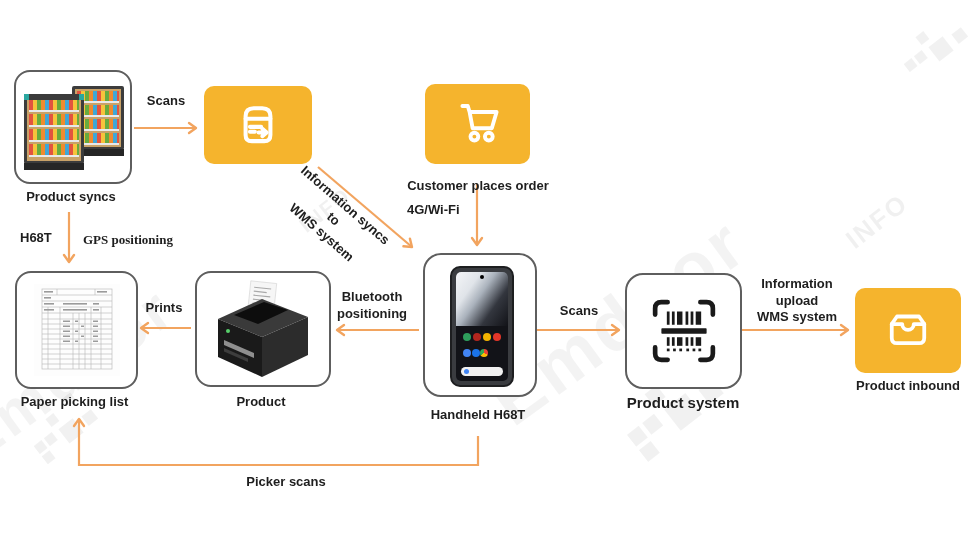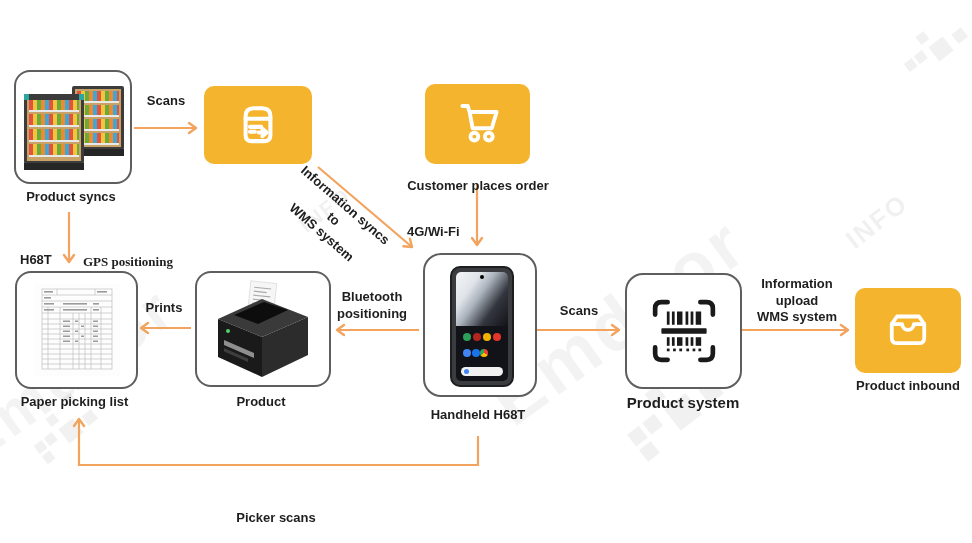--- a/index.html
+++ b/index.html
@@ -6,21 +6,21 @@
   #canvas{
     position:relative;width:972px;height:543px;background:#ffffff;overflow:hidden;
     font-family:"Liberation Sans", sans-serif;color:#1e1e1e;
   }
   
   .abs{position:absolute;}
   .lbl{
     position:absolute;font-size:13px;font-weight:700;color:#1e1e1e;
     line-height:1.28;text-align:center;z-index:5;white-space:nowrap;
   }
-  .lbl.left{text-align:left;margin-top:22px;}
+  .lbl.left{text-align:left;}
   .lbl .ln{display:block;}
   .whitebox{
     position:absolute;background:#fff;border:2px solid #5e5e5e;border-radius:16px;
     z-index:3;display:flex;align-items:center;justify-content:center;overflow:hidden;
   }
   .yellowbox{
     position:absolute;background:#F5B42D;border-radius:10px;z-index:3;
     display:flex;align-items:center;justify-content:center;
   }
   #arrows{position:absolute;left:0;top:0;z-index:2;pointer-events:none;}
@@ -320,15 +320,15 @@
     <svg width="62" height="58" viewBox="0 0 100 100">
       <g stroke="#fff" stroke-width="6.5" fill="none" stroke-linecap="round" stroke-linejoin="round">
         <path d="M22 38 L31 25 H69 L78 38"></path>
         <path d="M22 38 V62 Q22 71 31 71 H69 Q78 71 78 62 V38"></path>
         <path d="M22 38 H40 A10 10 0 0 0 60 38 H78"></path>
       </g>
     </svg>
   </div>
   <div class="lbl" style="left:838px;top:378px;width:140px;">Product inbound</div>
 
-  <div class="lbl" style="left:222px;top:474px;width:108px;margin-top:36px;">Picker scans</div>
+  <div class="lbl" style="left:232px;top:474px;width:108px;">Picker scans</div>
 
 </div>
 
 </body></html>

